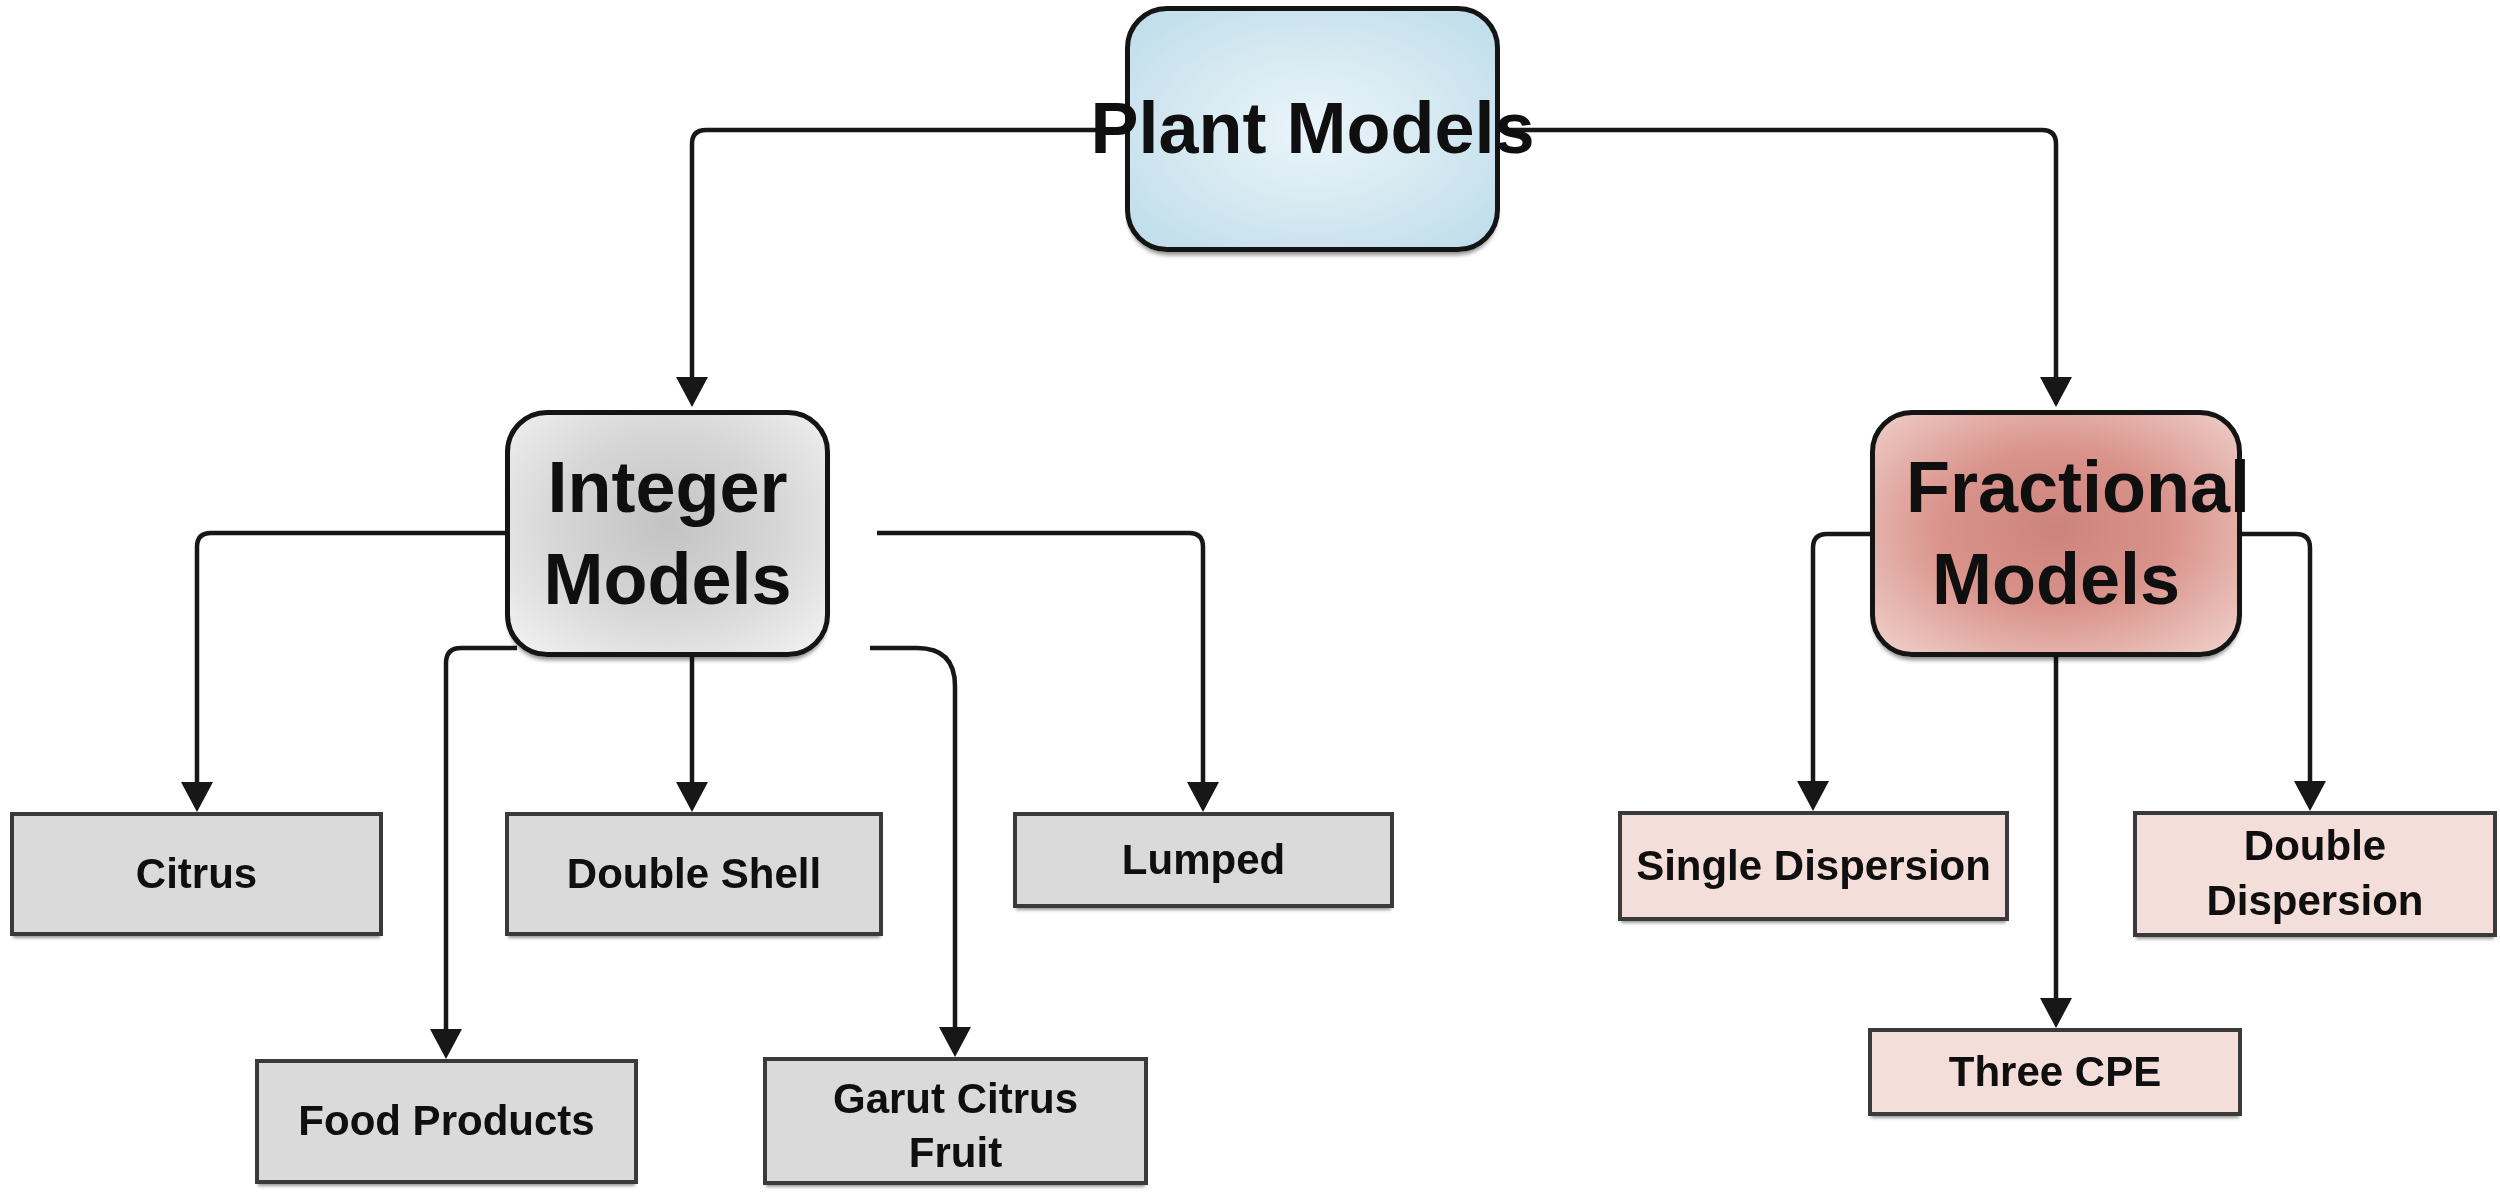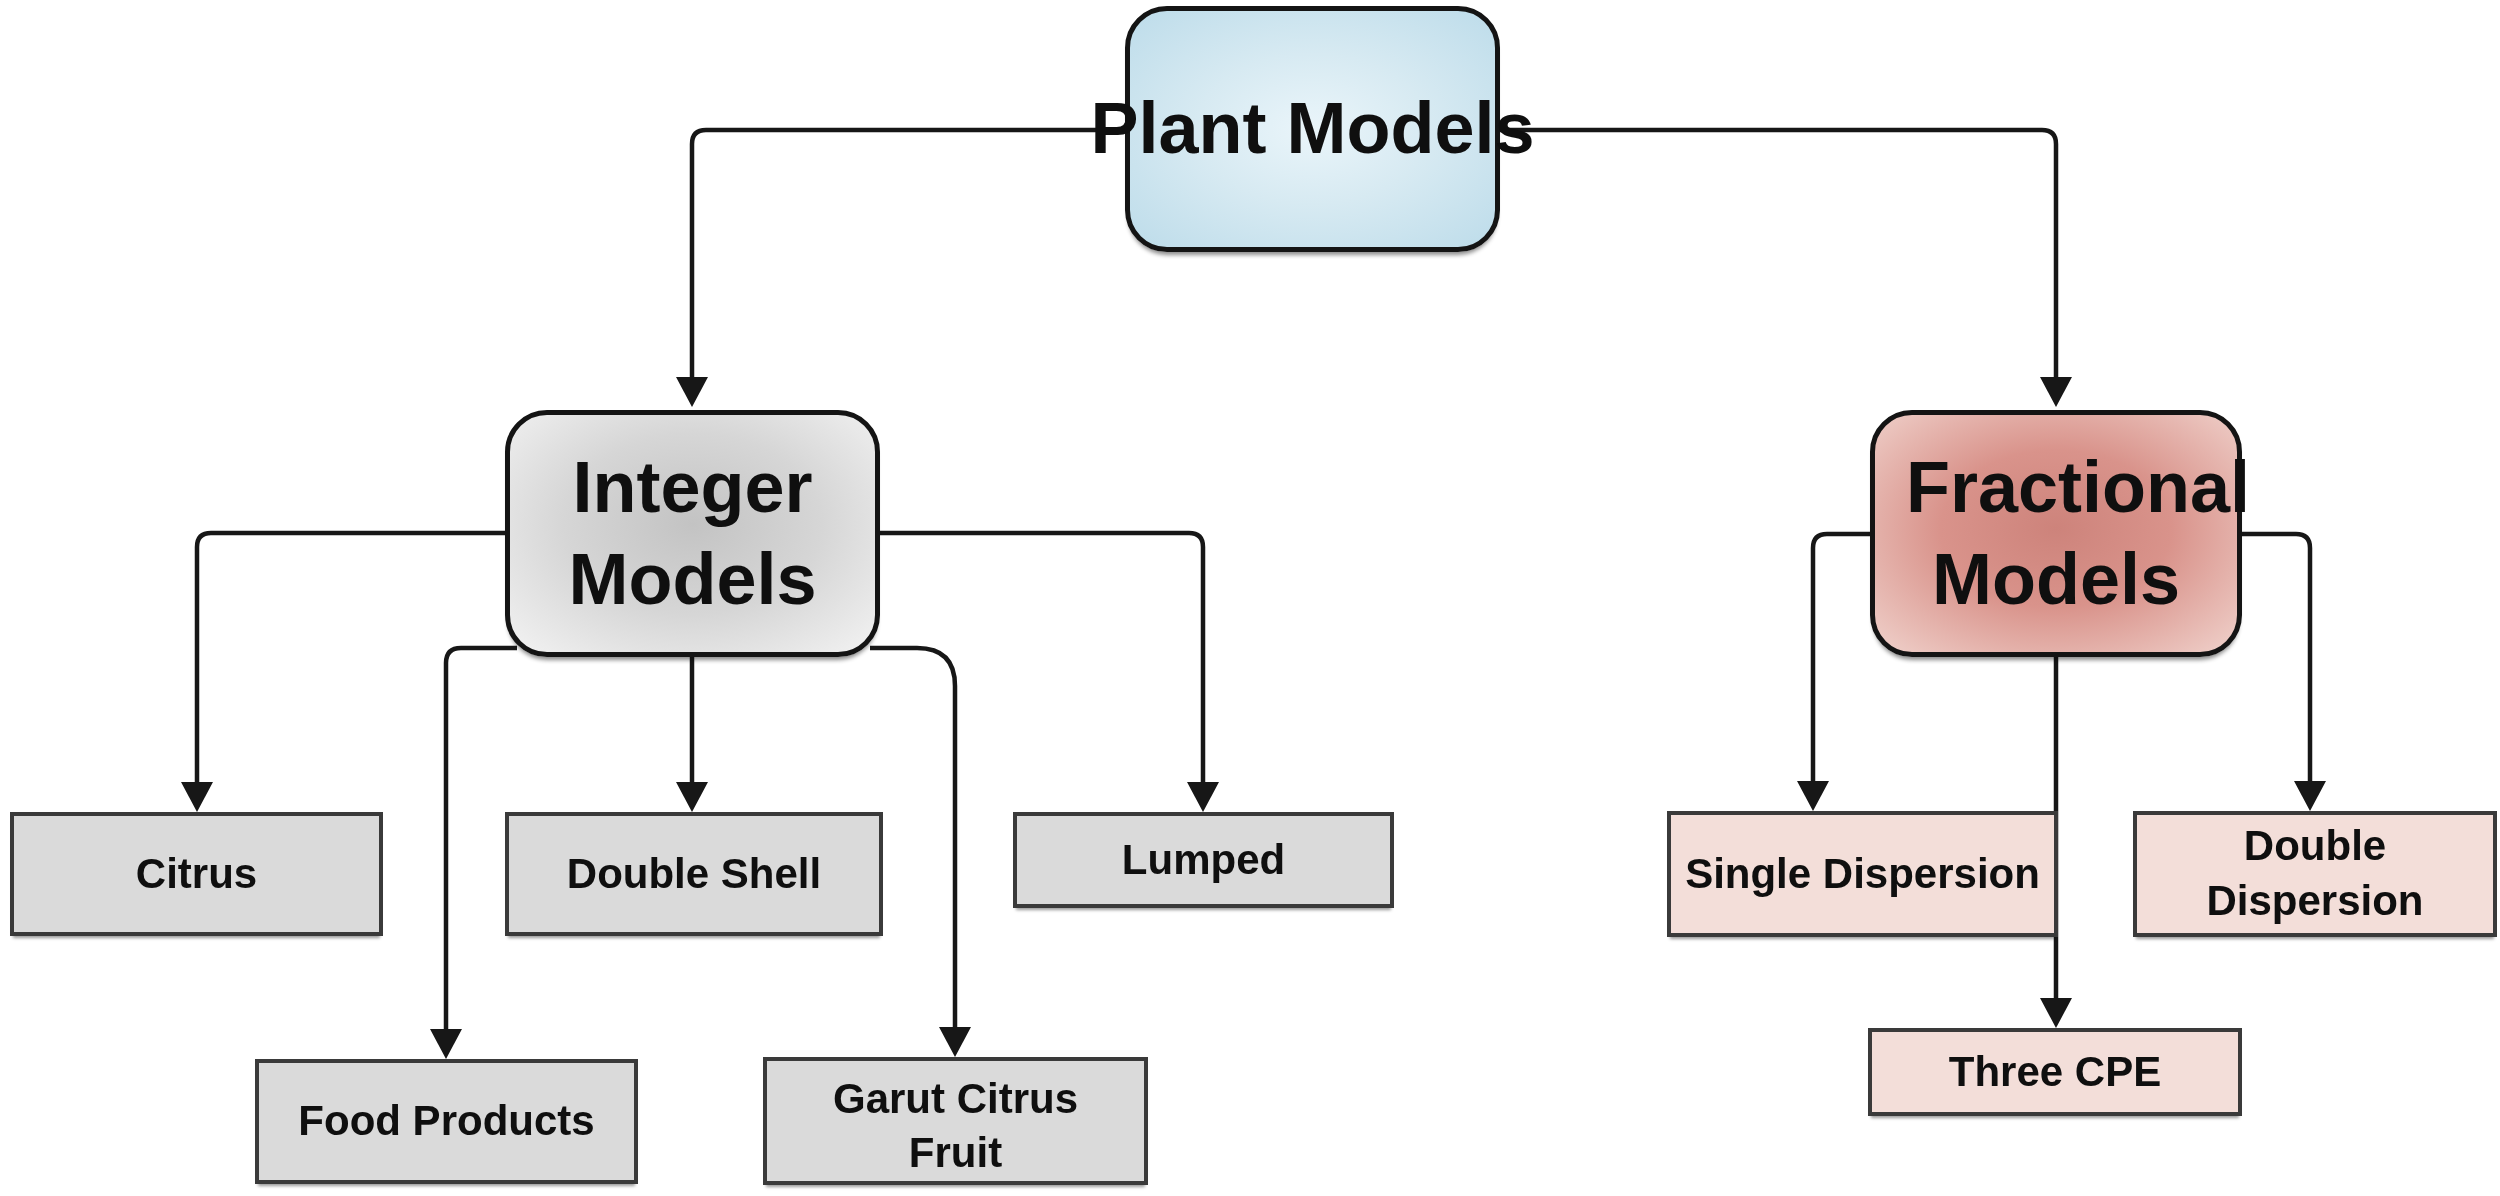--- a/index.html
+++ b/index.html
@@ -103,21 +103,21 @@
     <polygon points="2294,781 2326,781 2310,811"></polygon>
 
     <path d="M 2056 655 V 998"></path>
     <polygon points="2040,998 2072,998 2056,1028"></polygon>
   </svg>
 
   <div class="node hub hub-plant" style="left:1125px; top:6px; width:375px; height:246px;">
     <span class="label nowrap">Plant Models</span>
   </div>
 
-  <div class="node hub hub-integer" style="left:505px; top:410px; width:375px; height:247px;">
+  <div class="node hub hub-integer" style="left:505px; top:410px; width:325px; height:247px;">
     <span class="label" style="max-width:290px;">Integer Models</span>
   </div>
 
   <div class="node hub hub-fractional" style="left:1870px; top:410px; width:372px; height:247px;">
     <span class="label" style="max-width:300px;">Fractional Models</span>
   </div>
 
   <div class="node leaf leaf-gray" style="left:10px; top:812px; width:373px; height:124px;">
     <span class="label nowrap">Citrus</span>
   </div>
@@ -131,21 +131,21 @@
   </div>
 
   <div class="node leaf leaf-gray" style="left:255px; top:1059px; width:383px; height:125px;">
     <span class="label nowrap">Food Products</span>
   </div>
 
   <div class="node leaf leaf-gray" style="left:763px; top:1057px; width:385px; height:128px;align-items:flex-end;">
     <span class="label" style="max-width:300px;">Garut Citrus Fruit</span>
   </div>
 
-  <div class="node leaf leaf-pink" style="left:1667px; top:811px; width:391px; height:126px;">
+  <div class="node leaf leaf-pink" style="left:1618px; top:811px; width:391px; height:110px;">
     <span class="label nowrap">Single Dispersion</span>
   </div>
 
   <div class="node leaf leaf-pink" style="left:2133px; top:811px; width:364px; height:126px;">
     <span class="label" style="max-width:280px;">Double Dispersion</span>
   </div>
 
   <div class="node leaf leaf-pink" style="left:1868px; top:1028px; width:374px; height:88px;">
     <span class="label nowrap">Three CPE</span>
   </div>

